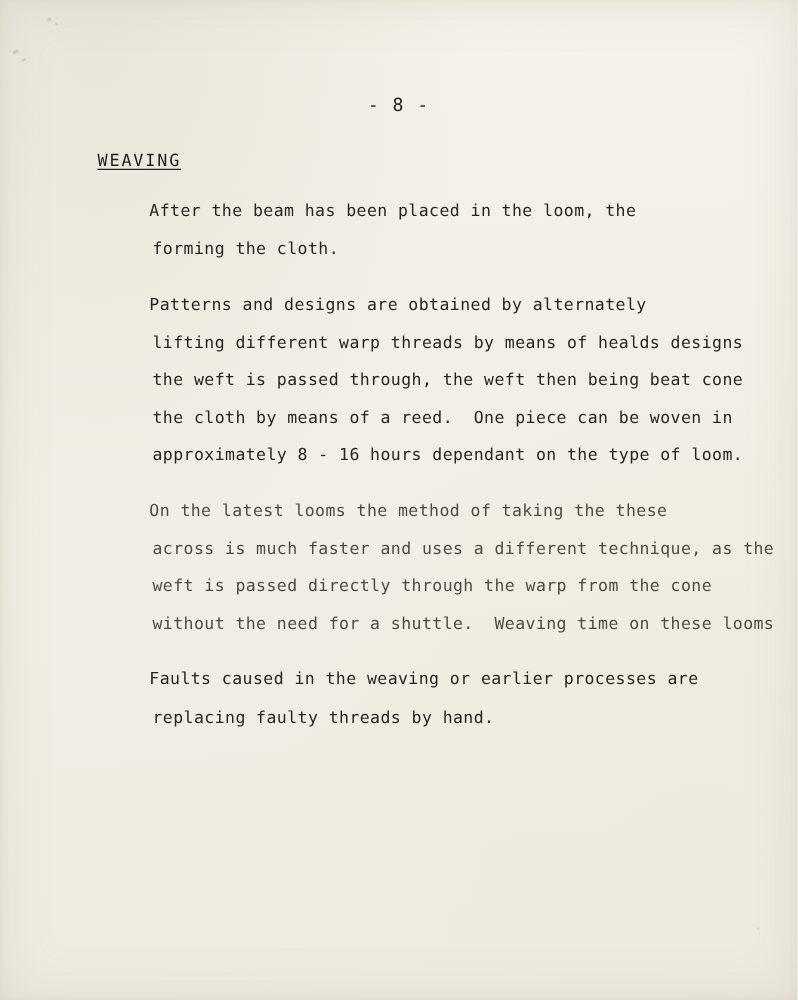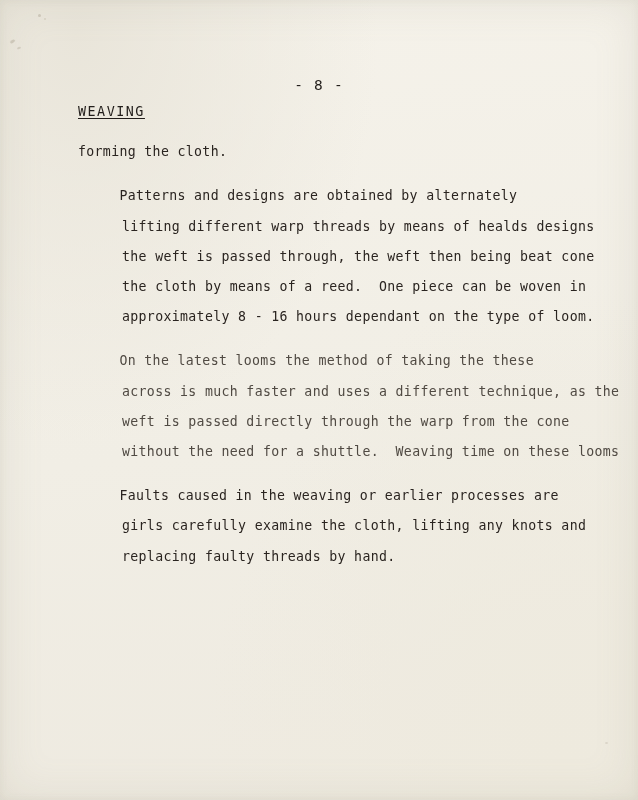--- a/index.html
+++ b/index.html
@@ -51,21 +51,21 @@
     left: 0;
     right: 0;
     text-align: center;
     font-size: 14.5px;
     letter-spacing: 1.2px;
     color: #241f1c;
   }
   .content {
     position: absolute;
     left: 78px;
-    top: 97px;
+    top: 115px;
     width: 492px;
     color: #2a2420;
     font-size: 13.2px;
     line-height: 30.2px;
     letter-spacing: 0.35px;
   }
   .heading {
     text-decoration: underline;
     text-underline-offset: 2px;
     letter-spacing: 1.5px;
@@ -98,38 +98,38 @@
   <span class="speck s4"></span>
   <span class="speck s5"></span>
 
   <div class="page-number">- 8 -</div>
 
   <div class="content">
 
     <div class="heading">WEAVING</div>
 
     <p class="para">
+      <span class="ln">     After the beam has been placed in the loom, the</span>
       <span class="ln">forming the cloth.</span>
     </p>
 
     <p class="para">
       <span class="ln">     Patterns and designs are obtained by alternately</span>
       <span class="ln">lifting different warp threads by means of healds designs</span>
       <span class="ln">the weft is passed through, the weft then being beat cone</span>
       <span class="ln">the cloth by means of a reed.  One piece can be woven in</span>
       <span class="ln">approximately 8 - 16 hours dependant on the type of loom.</span>
     </p>
 
     <p class="para">
       <span class="ln faintish">     On the latest looms the method of taking the these</span>
       <span class="ln faintish">across is much faster and uses a different technique, as the</span>
       <span class="ln faintish">weft is passed directly through the warp from the cone</span>
       <span class="ln faintish">without the need for a shuttle.  Weaving time on these looms</span>
     </p>
 
     <p class="para">
       <span class="ln">     Faults caused in the weaving or earlier processes are</span>
-      <span class="ln">girls carefully examine the cloth, lifting any knots and</span>
       <span class="ln">replacing faulty threads by hand.</span>
     </p>
 
   </div>
 </div>
 
 </body></html>

